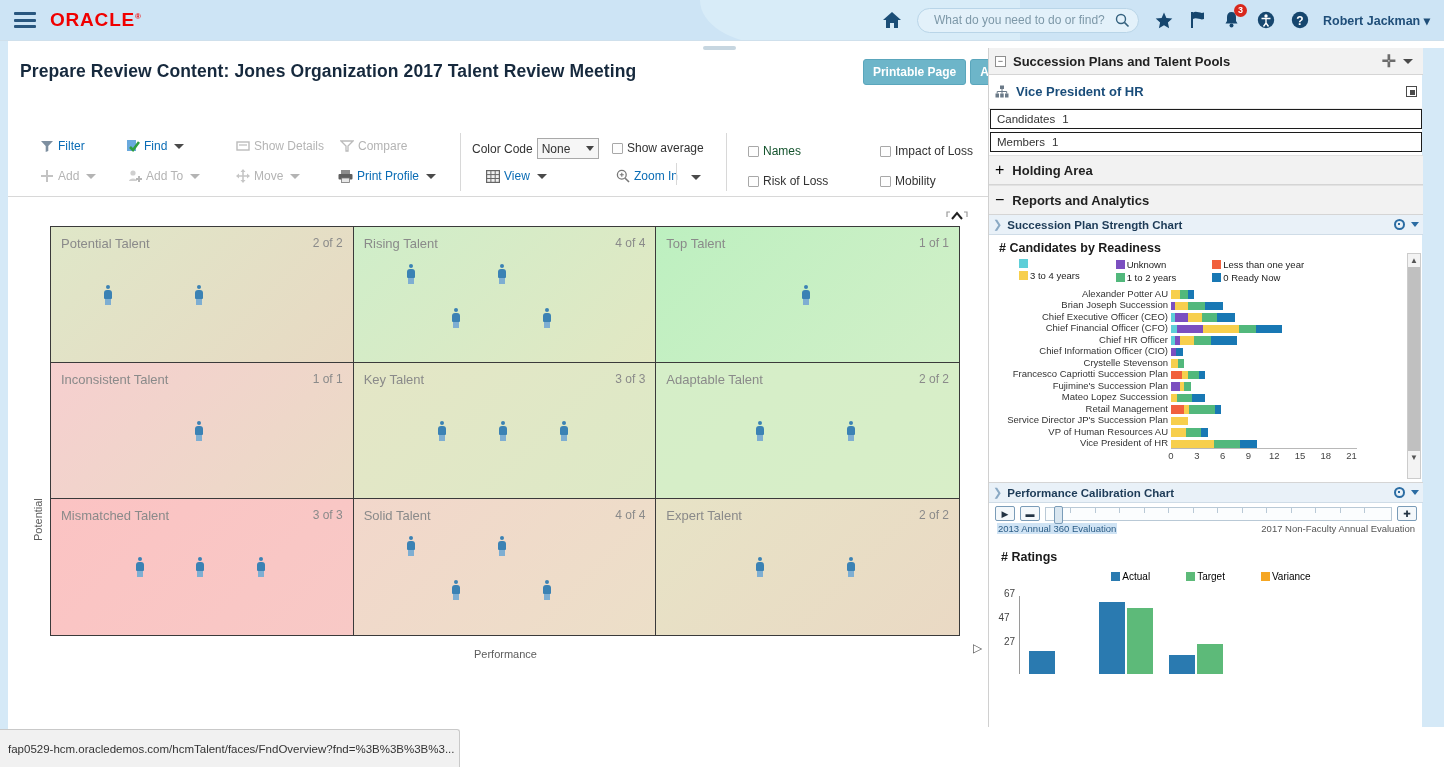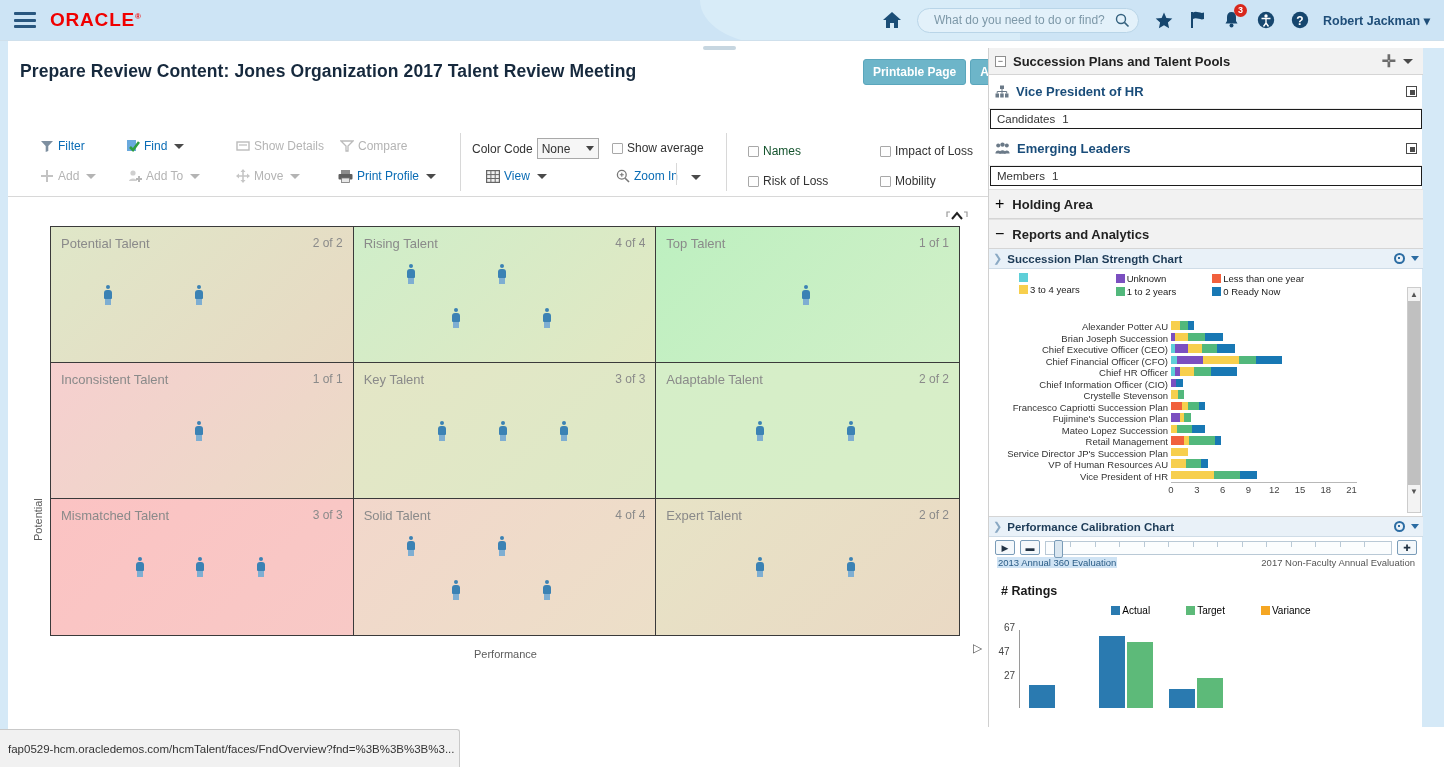--- a/index.html
+++ b/index.html
@@ -240,21 +240,21 @@
   .gear-caret {
     width: 0; height: 0; border-left: 4px solid transparent; border-right: 4px solid transparent;
     border-top: 5px solid #2b6ca3; margin-left: 1px; cursor: pointer;
   }
   .chart-title { font-size: 12.5px; font-weight: bold; color: #1a1a1a; }
   .legend { display: flex; flex-wrap: wrap; font-size: 9.5px; color: #222; }
   .lg-item { display: flex; align-items: center; gap: 2px; margin-right: 6px; padding-left: 16px; }
   .lg-sw { width: 9px; height: 9px; flex-shrink: 0; }
 
   .bar-chart-wrap { position: relative; }
-  .bc-row { display: flex; align-items: flex-start; height: 11.5px; }
+  .bc-row { display: flex; align-items: flex-end; height: 11.5px; }
   .bc-label {
     width: 182px; text-align: right; font-size: 9.5px; color: #333; padding-right: 3px;
     white-space: nowrap; overflow: hidden;
   }
   .bc-bars { display: flex; height: 8.5px; }
   .bc-seg { height: 8.5px; }
   .axis-line { border-top: 1px solid #b8b8b8; margin-left: 182px; }
   .axis-ticks {
     display: flex; margin-left: 172px; font-size: 9.5px; color: #444; position: relative; height: 14px;
   }
@@ -684,32 +684,20 @@
         <path d="M7 4 V6.5 M2.2 8.5 V6.5 H11.7 V8.5 M7 6.5 V8.5" stroke="#6b7a88" stroke-width="1" fill="none"></path>
       </svg>
       <span class="plan-name">Vice President of HR</span>
       <span class="mini-sq"></span>
     </div>
     <div class="count-bar">
       <span>Candidates</span>
       <span>1</span>
     </div>
 
-    <div class="plan-row">
-      <svg width="15" height="13" viewBox="0 0 15 13">
-        <circle cx="3.2" cy="3.4" r="2" fill="#6b7a88"></circle>
-          <circle cx="7.5" cy="2.6" r="2.2" fill="#6b7a88"></circle>
-          <circle cx="11.8" cy="3.4" r="2" fill="#6b7a88"></circle>
-        <path d="M0.4 11.5 C0.4 7.6 6 7.6 6 11.5 Z" fill="#6b7a88"></path>
-        <path d="M4.2 11.8 C4.2 7.2 10.8 7.2 10.8 11.8 Z" fill="#6b7a88"></path>
-        <path d="M9 11.5 C9 7.6 14.6 7.6 14.6 11.5 Z" fill="#6b7a88"></path>
-      </svg>
-      <span class="plan-name">Emerging Leaders</span>
-      <span class="mini-sq"></span>
-    </div>
     <div class="count-bar">
       <span>Members</span>
       <span>1</span>
     </div>
 
     <div class="simple-sec">
       <span class="tgl">+</span>
       <span class="stitle">Holding Area</span>
     </div>
 
@@ -719,20 +707,21 @@
     </div>
 
     <div class="chart-hdr">
       <span class="chev-r">❯</span>
       <span class="chart-hdr-title">Succession Plan Strength Chart</span>
       <span class="gear"></span>
       <span class="gear-caret"></span>
     </div>
 
     <div style="position:relative; height:248px; border-bottom:1px solid #d5d5d5;">
+      <div style="padding:6px 0 0 10px;" class="chart-title"># Candidates by Readiness</div>
       <div id="bar-legend" style="padding:4px 0 0 14px; width:400px;" class="legend">
           <div style="display: flex; flex-direction: column; gap: 2px; margin-right: 14px;">
             <div class="lg-item">
               <span class="lg-sw" style="background:#5ecfd8"></span>
               <span></span>
             </div>
             <div class="lg-item">
               <span class="lg-sw" style="background:#f7cf4d"></span>
               <span>3 to 4 years</span>
             </div>

